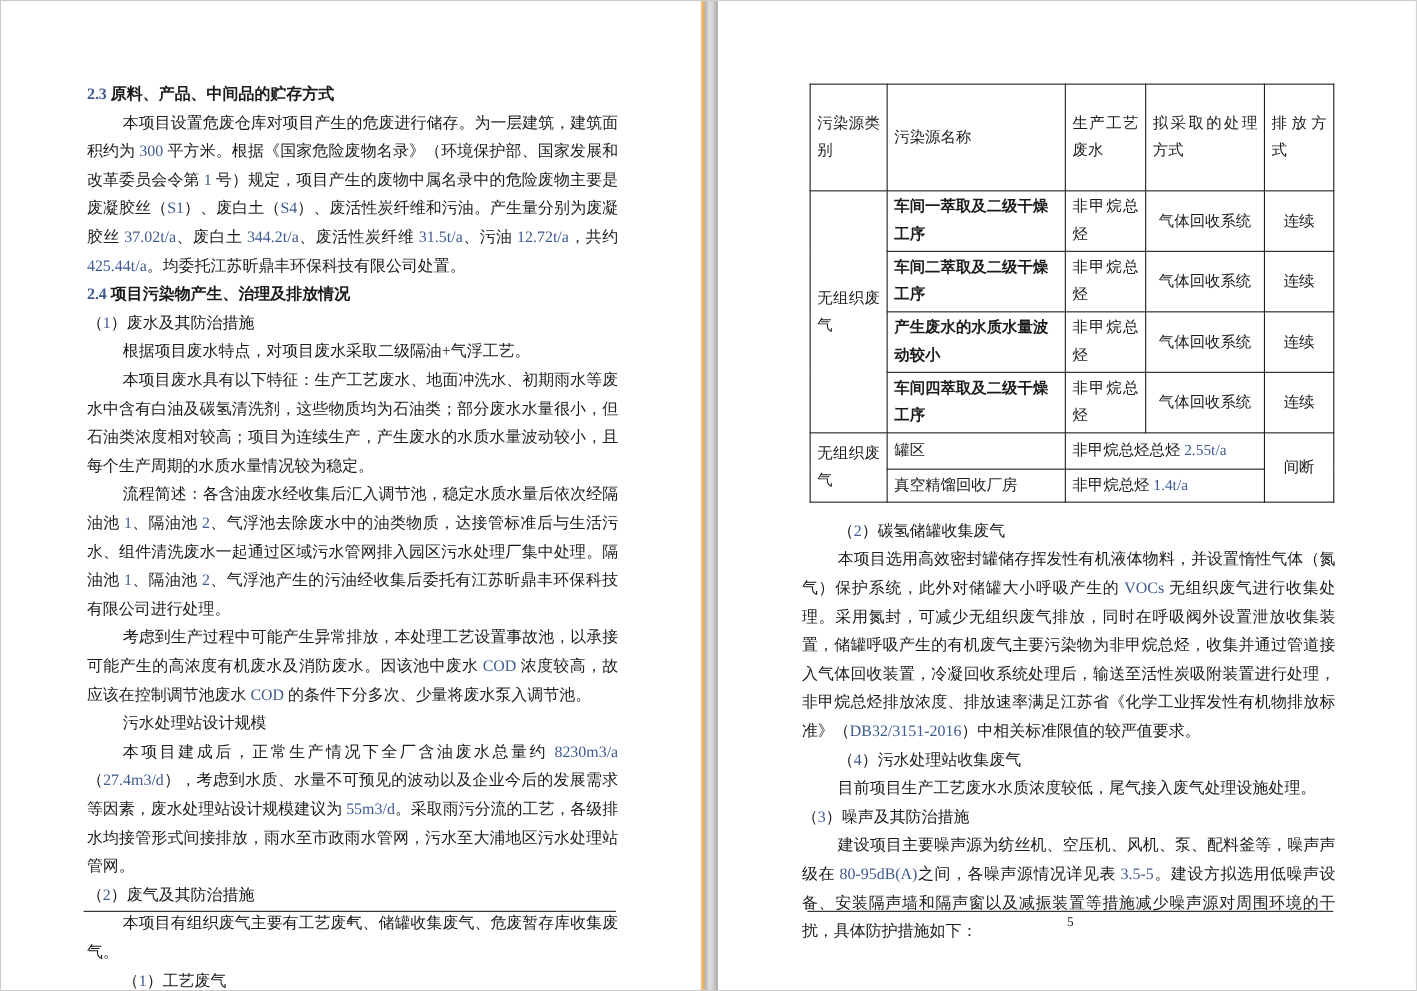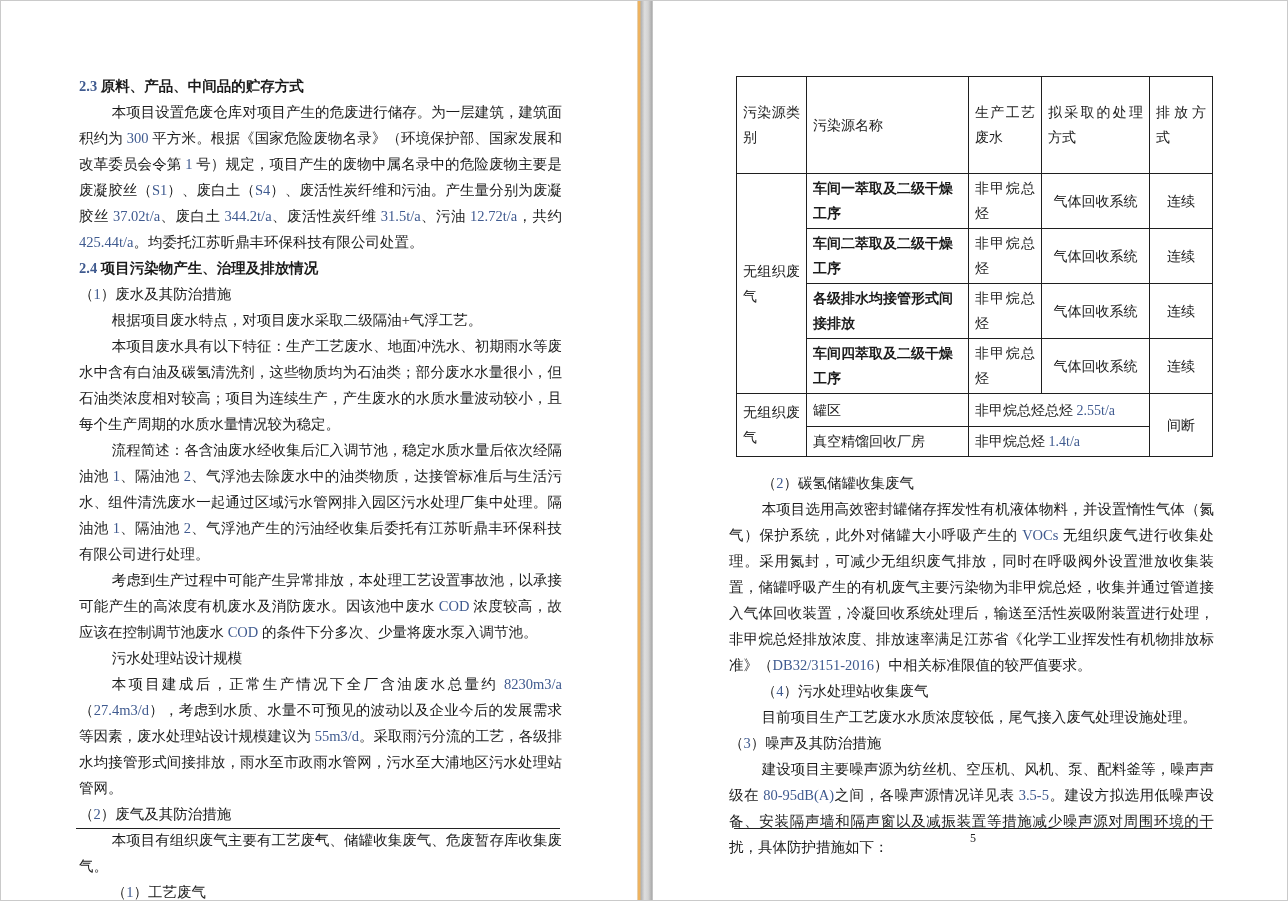--- a/index.html
+++ b/index.html
@@ -118,21 +118,21 @@
         <td class="lft">气体回收系统</td>
         <td class="lft">连续</td>
       </tr>
       <tr class="r50">
         <td class="ctr src">车间二萃取及二级干燥工序</td>
         <td class="just">非甲烷总烃</td>
         <td class="lft">气体回收系统</td>
         <td class="lft">连续</td>
       </tr>
       <tr class="r50">
-        <td class="ctr src">各级排水均接管形式间接排放</td>
+        <td class="ctr src">产生废水的水质水量波动较小</td>
         <td class="just">非甲烷总烃</td>
         <td class="lft">气体回收系统</td>
         <td class="lft">连续</td>
       </tr>
       <tr class="r50">
         <td class="ctr src">车间四萃取及二级干燥工序</td>
         <td class="just">非甲烷总烃</td>
         <td class="lft">气体回收系统</td>
         <td class="lft">连续</td>
       </tr>

